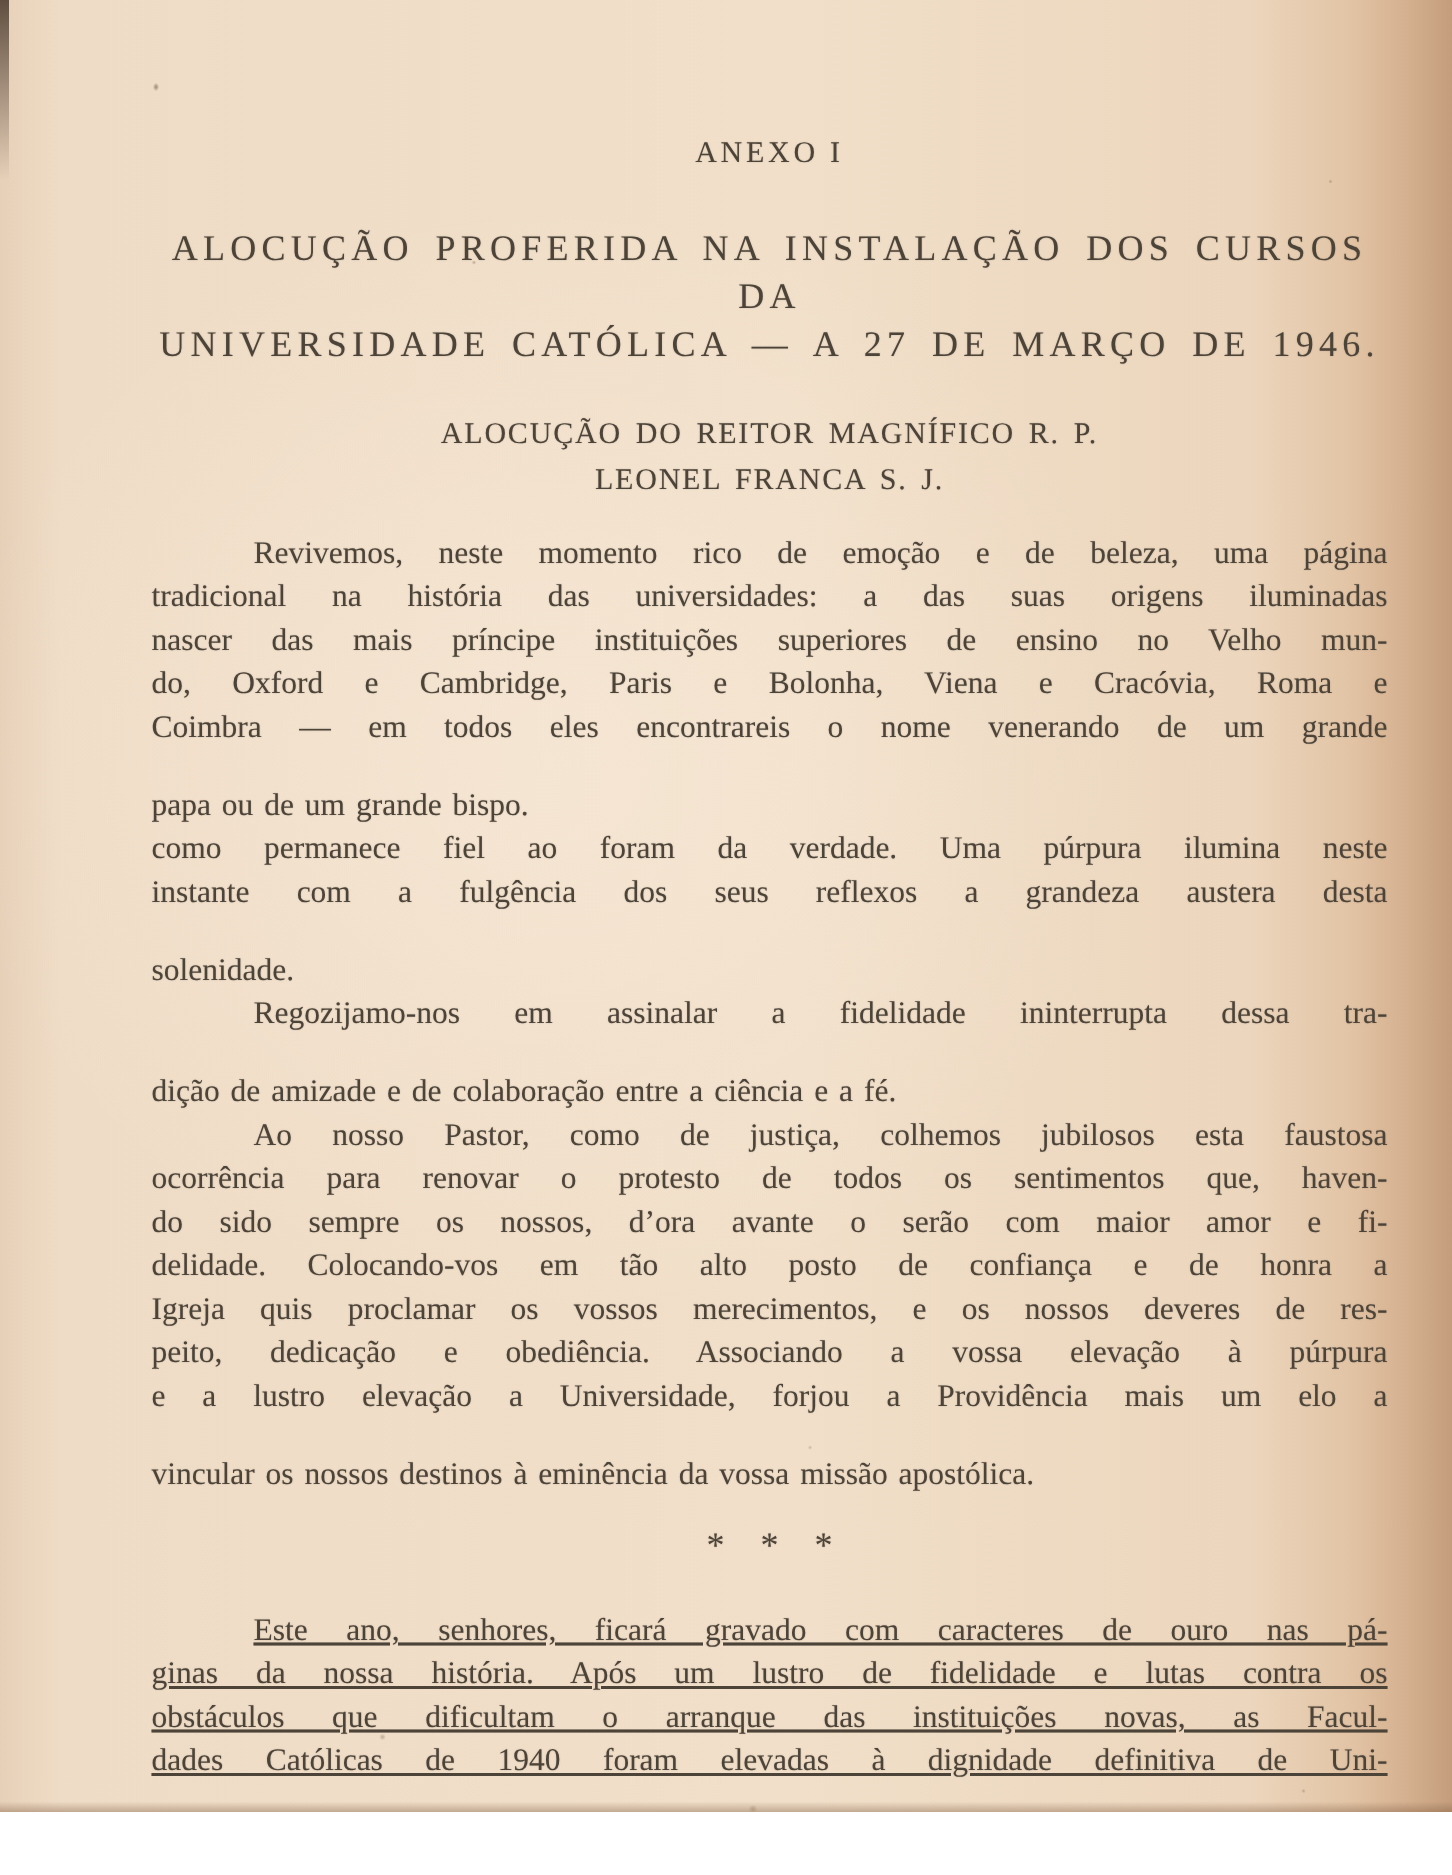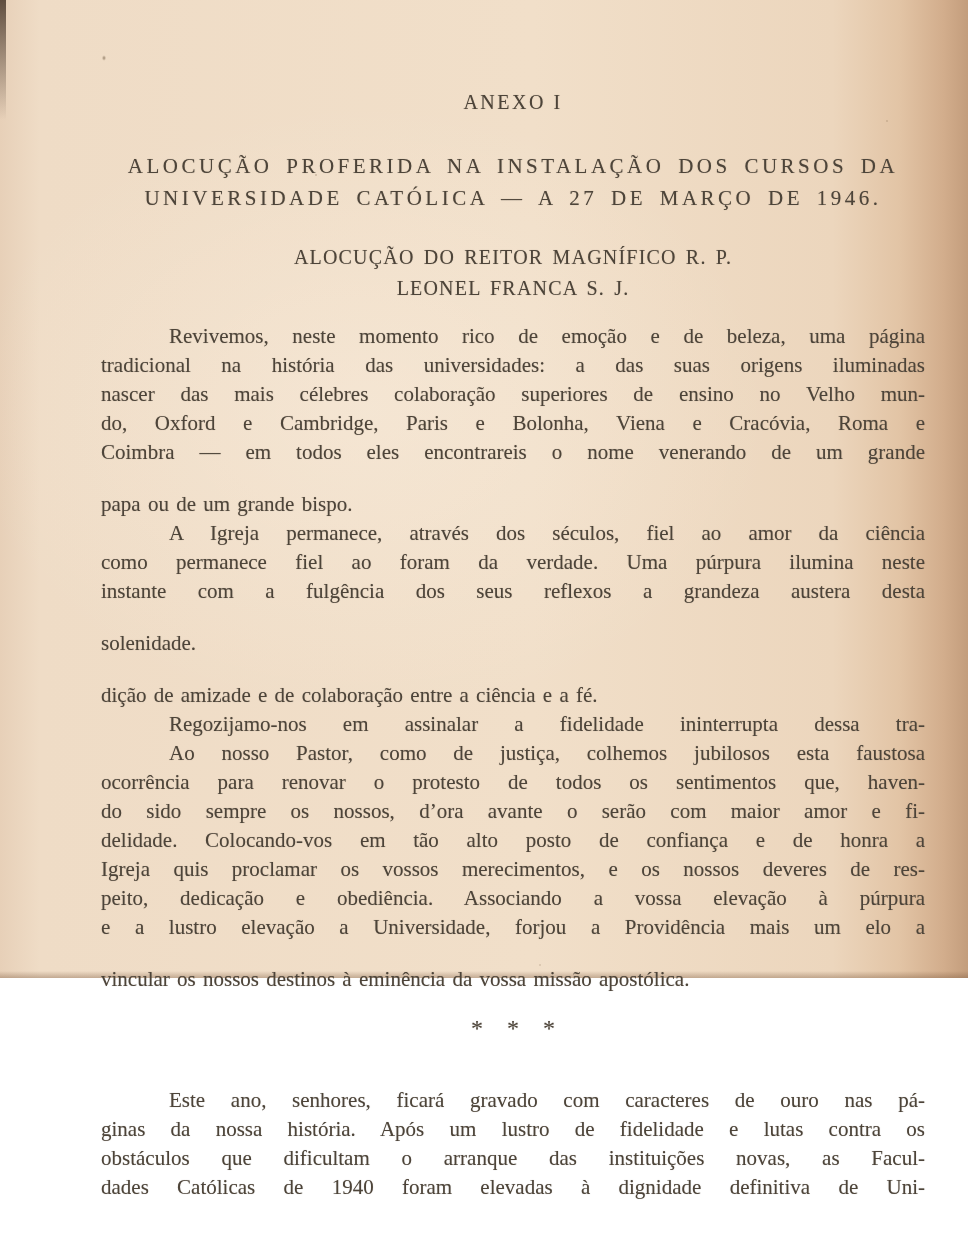--- a/index.html
+++ b/index.html
@@ -3,21 +3,21 @@
 <meta charset="utf-8">
 <style>
   html, body {
     margin: 0; padding: 0;
     width: 968px; height: 1250px;
     overflow: hidden;
     font-family: "Liberation Serif", "DejaVu Serif", serif;
   }
   .page {
     position: relative;
-    width: 968px; height: 978px;
+    width: 968px; height: 1208px;
     color: #4d4439;
     background-color: #eedac4;
     background-image:
       
       radial-gradient(3px 4px at 104px 58px,  rgba(110,90,66,.65), rgba(110,90,66,0) 70%),
       radial-gradient(2px 2px at 316px 175px, rgba(120,98,72,.45), rgba(120,98,72,0) 75%),
       radial-gradient(3px 3px at 424px 425px, rgba(100,82,60,.55), rgba(100,82,60,0) 75%),
       radial-gradient(2px 2px at 887px 121px, rgba(130,105,78,.40), rgba(130,105,78,0) 75%),
       radial-gradient(3px 3px at 255px 1158px,rgba(120,98,72,.40), rgba(120,98,72,0) 75%),
       radial-gradient(4px 4px at 502px 1206px,rgba(140,110,80,.35), rgba(140,110,80,0) 75%),
@@ -48,21 +48,21 @@
 
   .anexo {
     margin-top: 90px;
     text-align: center;
     font-size: 20px; letter-spacing: 2.5px;
     line-height: 24px;
   }
   .doc-title {
     margin-top: 36px;
     text-align: center;
-    font-size: 21px; letter-spacing: 3.5px; word-spacing: 5px;
+    font-size: 24px; letter-spacing: 3.5px; word-spacing: 5px;
     line-height: 32px;
   }
   .speech-title {
     margin-top: 28px;
     text-align: center;
     font-size: 20px; letter-spacing: 1.2px; word-spacing: 3px;
     line-height: 31px;
   }
   .body-text {
     margin-top: 18px;
@@ -79,21 +79,21 @@
   .line.last  { text-align-last: left; margin-top: 23px; }
   .separator {
     margin-top: 20px;
     height: 29px;
     text-align: center;
     font-size: 24px;
     letter-spacing: 24px;
     text-indent: 24px; 
     line-height: 29px;
   }
-  .para-5 { margin-top: 43px; }
+  .para-5 { margin-top: 26px; text-decoration: underline; }
   .anexo, .doc-title, .speech-title, .line, .separator {
     text-shadow: 0 0 1px rgba(77,68,57,.35);
   }
 </style>
 </head>
 <body>
 
 <div class="page">
   <div class="edge-left-top"></div>
   <div class="edge-bottom"></div>
@@ -110,36 +110,35 @@
     <div class="speech-title">
       <div>ALOCUÇÃO DO REITOR MAGNÍFICO R. P.</div>
       <div>LEONEL FRANCA S. J.</div>
     </div>
 
     <div class="body-text">
 
       <div>
         <div class="line first">Revivemos, neste momento rico de emoção e de beleza, uma página</div>
         <div class="line">tradicional na história das universidades: a das suas origens iluminadas</div>
-        <div class="line">nascer das mais célebres colaboração superiores de ensino no Velho mun-</div>
+        <div class="line">nascer das mais príncipe instituições superiores de ensino no Velho mun-</div>
         <div class="line">do, Oxford e Cambridge, Paris e Bolonha, Viena e Cracóvia, Roma e</div>
         <div class="line">Coimbra — em todos eles encontrareis o nome venerando de um grande</div>
         <div class="line last">papa ou de um grande bispo.</div>
       </div>
 
       <div>
-        <div class="line first">A Igreja permanece, através dos séculos, fiel ao amor da ciência</div>
         <div class="line">como permanece fiel ao foram da verdade. Uma púrpura ilumina neste</div>
         <div class="line">instante com a fulgência dos seus reflexos a grandeza austera desta</div>
         <div class="line last">solenidade.</div>
       </div>
 
       <div>
+        <div class="line first">Regozijamo-nos em assinalar a fidelidade ininterrupta dessa tra-</div>
         <div class="line last">dição de amizade e de colaboração entre a ciência e a fé.</div>
-        <div class="line first">Regozijamo-nos em assinalar a fidelidade ininterrupta dessa tra-</div>
       </div>
 
       <div>
         <div class="line first">Ao nosso Pastor, como de justiça, colhemos jubilosos esta faustosa</div>
         <div class="line">ocorrência para renovar o protesto de todos os sentimentos que, haven-</div>
         <div class="line">do sido sempre os nossos, d’ora avante o serão com maior amor e fi-</div>
         <div class="line">delidade. Colocando-vos em tão alto posto de confiança e de honra a</div>
         <div class="line">Igreja quis proclamar os vossos merecimentos, e os nossos deveres de res-</div>
         <div class="line">peito, dedicação e obediência. Associando a vossa elevação à púrpura</div>
         <div class="line">e a lustro elevação a Universidade, forjou a Providência mais um elo a</div>

